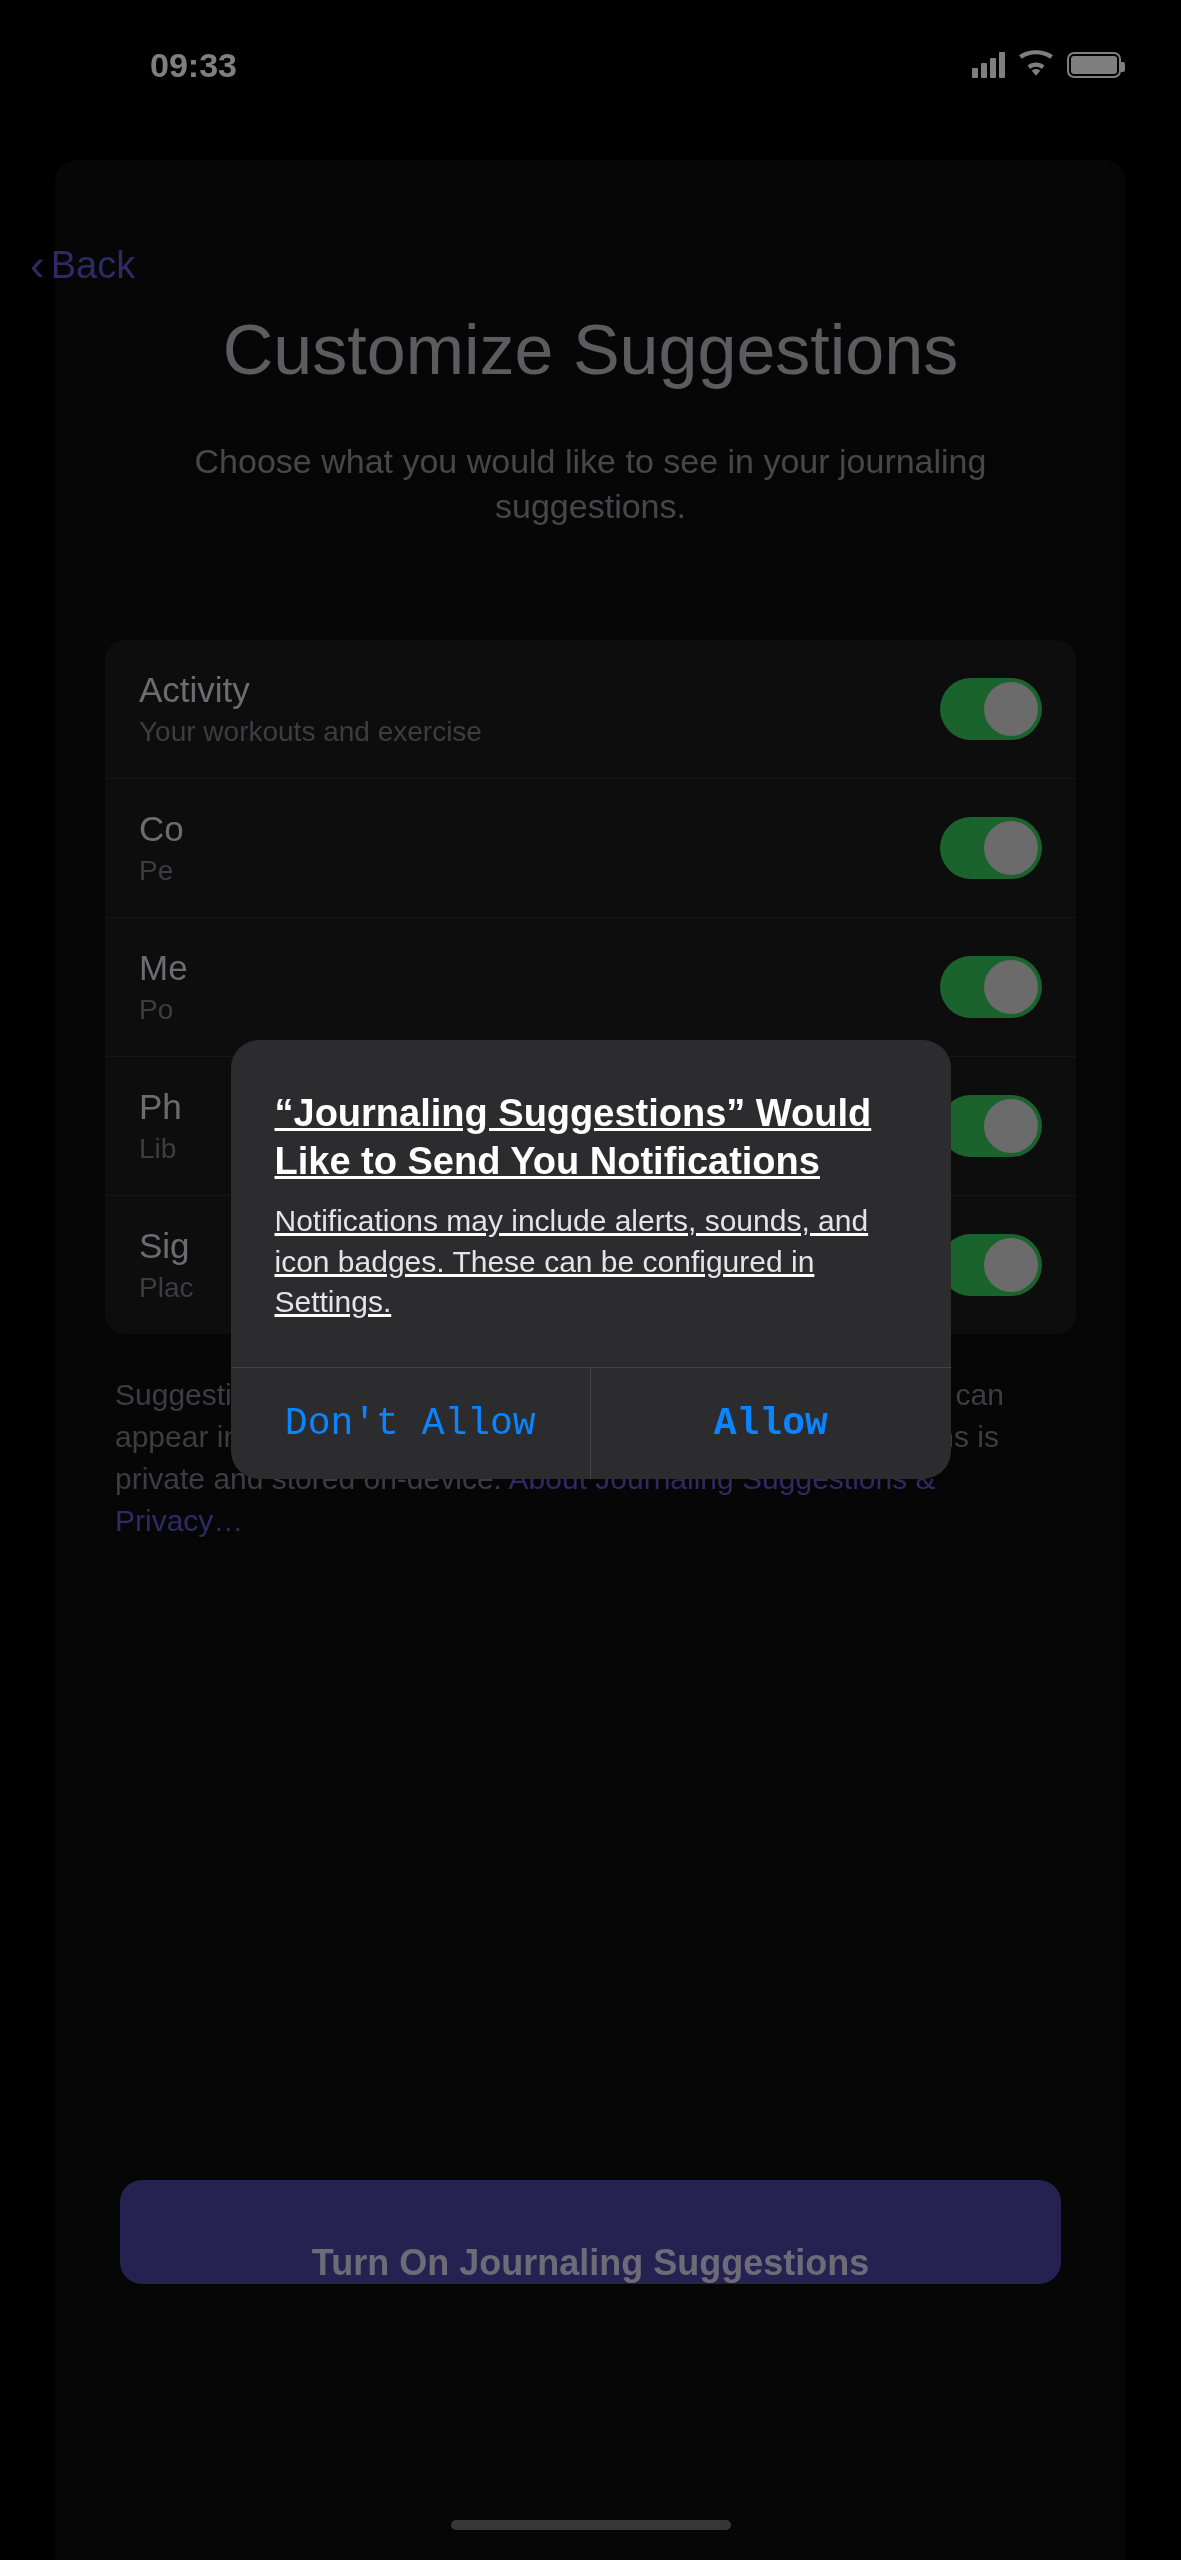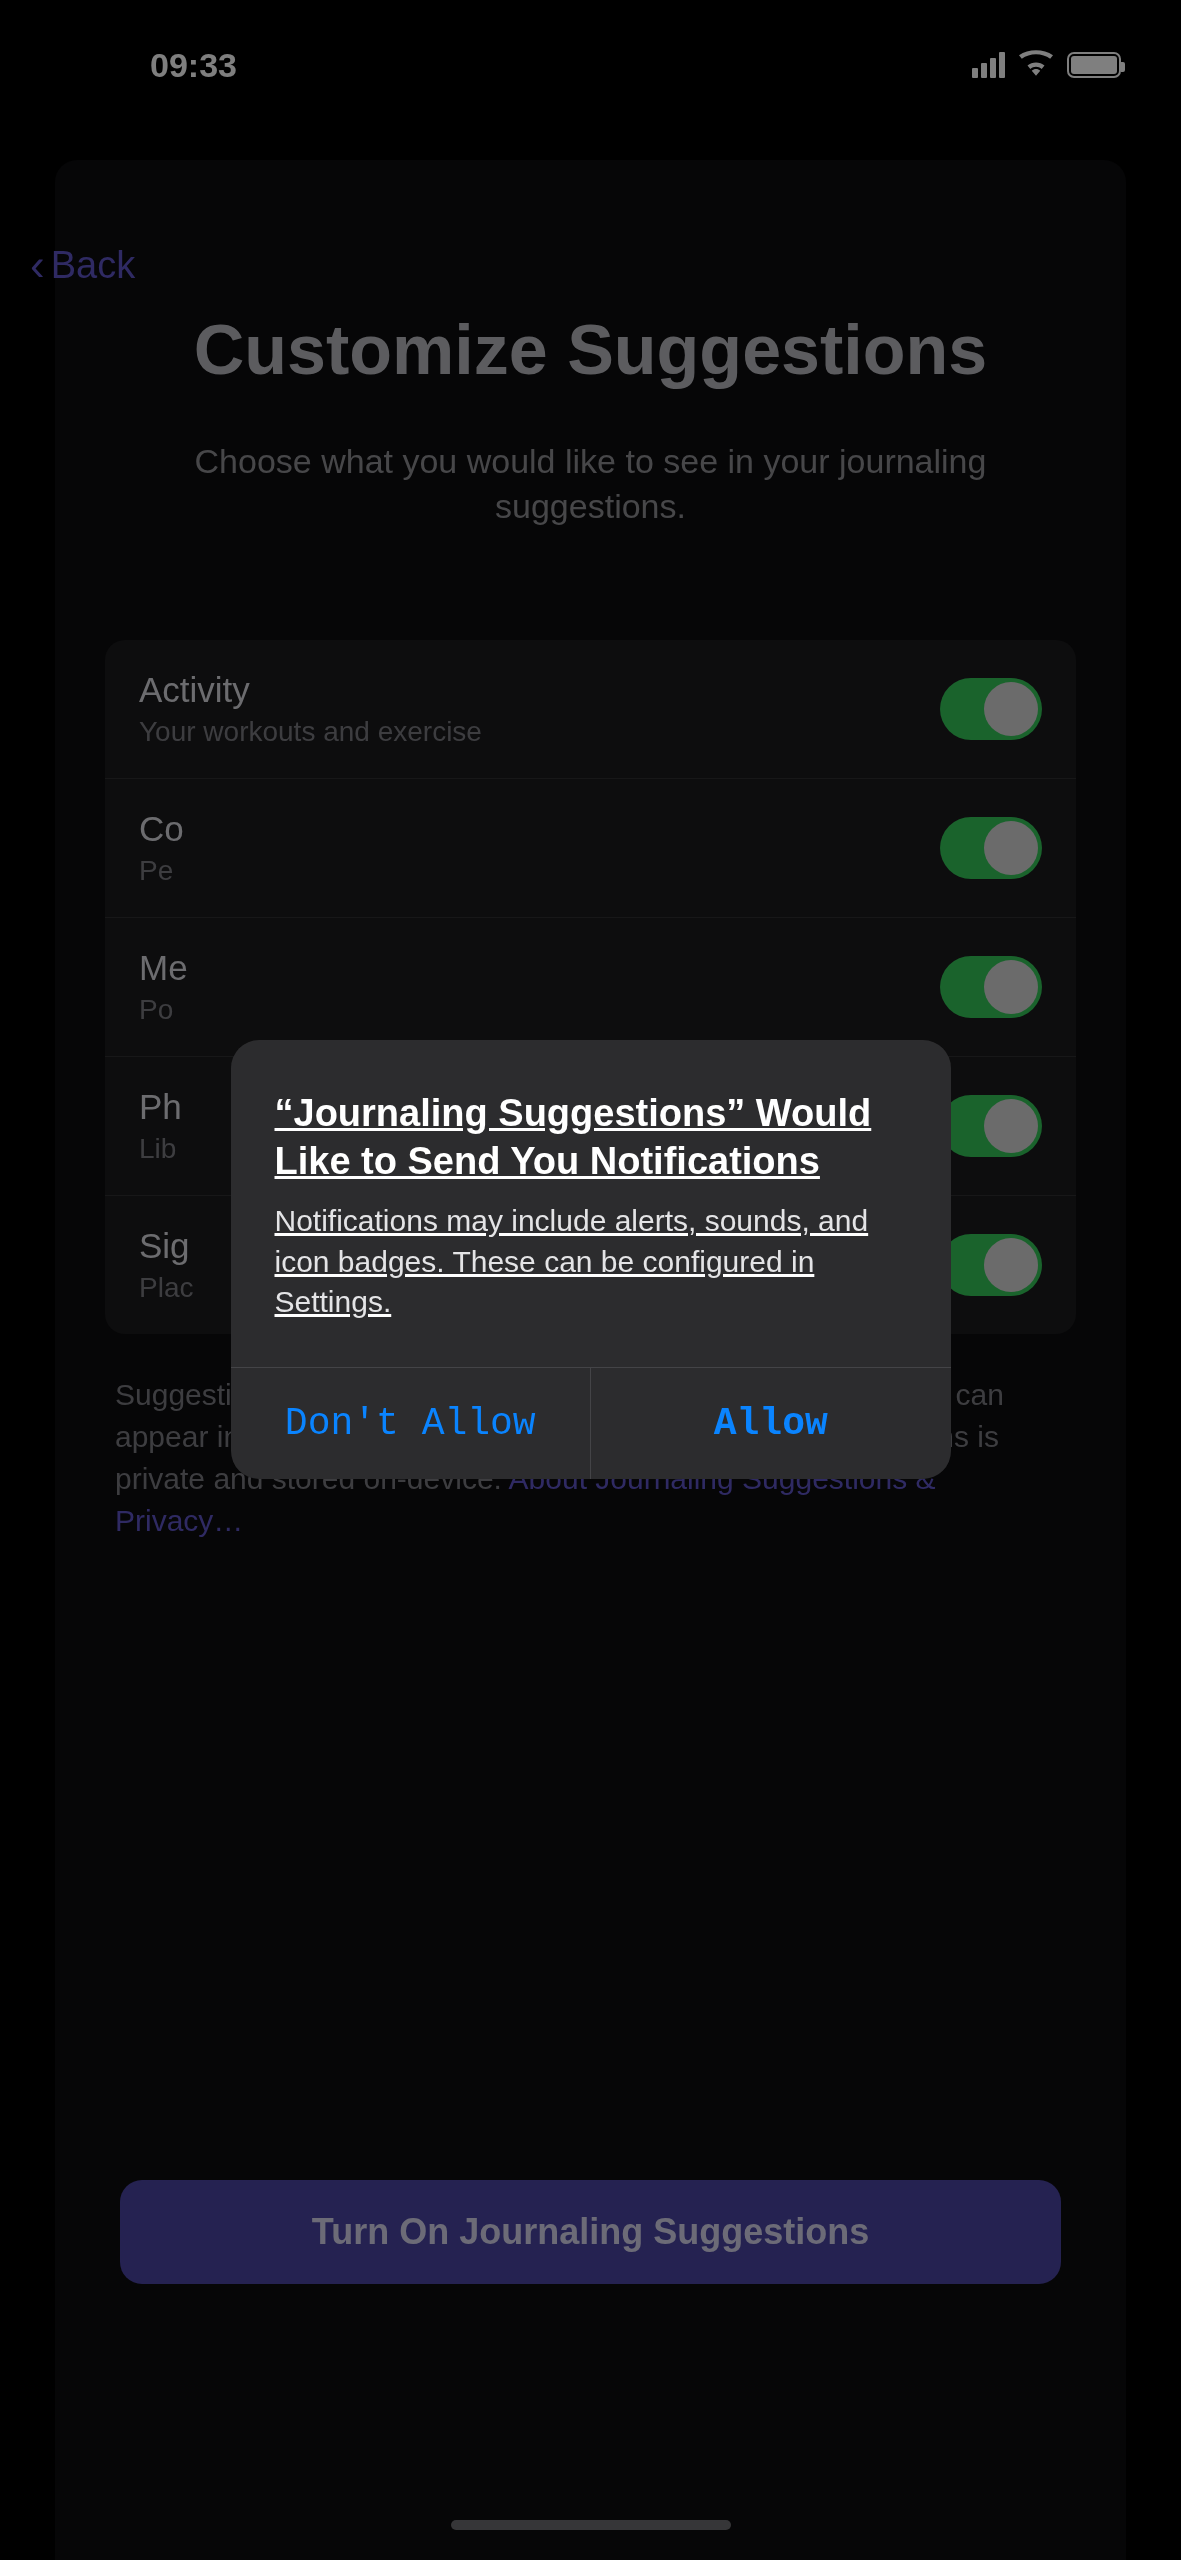--- a/index.html
+++ b/index.html
@@ -74,21 +74,21 @@
   }
   .nav-back .chev { font-size: 44px; font-weight: 300; }
   
   .heading {
     text-align: center;
     margin-top: 80px;
     padding: 0 60px;
   }
   .heading h1 {
     font-size: 70px;
-    font-weight: 700;
+    font-weight: 400;
     color: #b9b9bf;
     line-height: 1.15;
   }
   .subtitle {
     margin-top: 48px;
     text-align: center;
     font-size: 34px;
     color: #8e8e93;
     line-height: 1.35;
     padding: 0 80px;
@@ -135,21 +135,21 @@
   
   .bottom-btn {
     position: absolute;
     left: 120px;
     right: 120px;
     top: 2180px;
     height: 104px;
     background: #4a44a3;
     border-radius: 22px;
     display: flex;
-    align-items: center;
+    align-items: flex-end;
     justify-content: center;
     font-size: 36px;
     font-weight: 600;
     color: #d9d7ef;
   }
   
   .home-ind {
     position: absolute;
     bottom: 30px;
     left: 50%;

